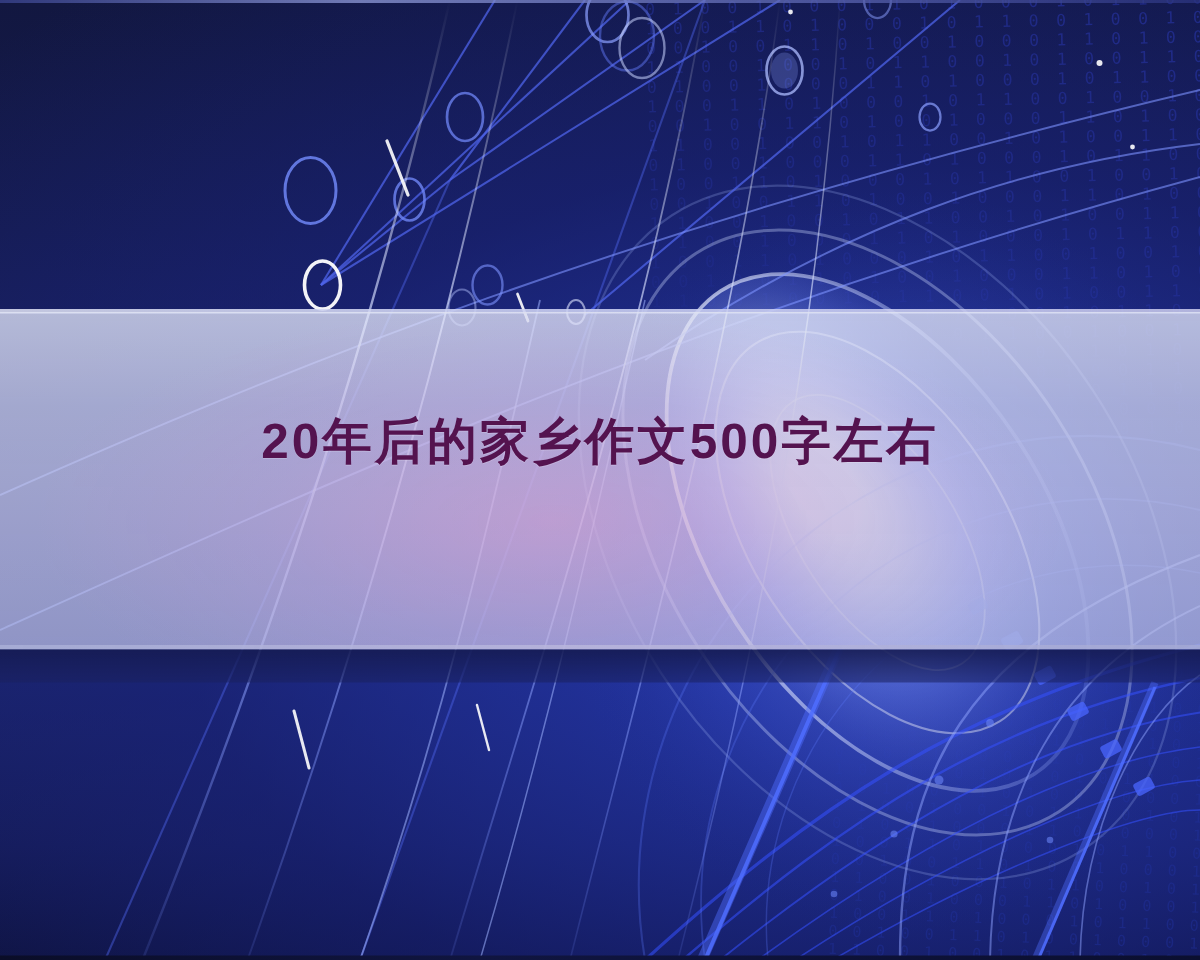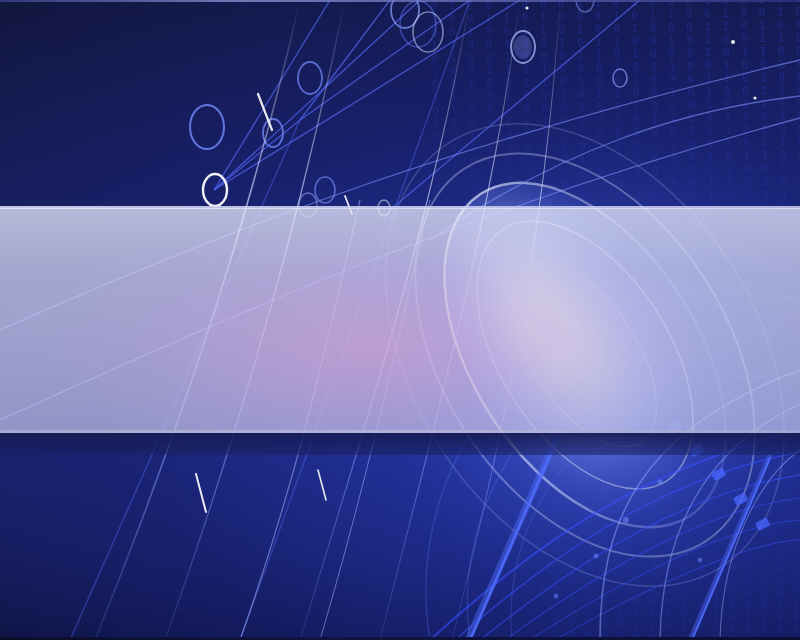--- a/index.html
+++ b/index.html
@@ -291,16 +291,17 @@
         <path d="M318 470 L326 500" stroke-width="1.6"></path>
       </g>
     </svg>
   </div>
 
   <div id="bandTopEdge"></div>
   <div id="band"></div>
   <div id="bandBotEdge"></div>
   <div id="underStrip"></div>
 
+  <div id="headline">20年后的家乡作文500字左右</div>
 
   <div id="toprule"></div>
   <div id="botrule"></div>
 </div>
 
 </body></html>

